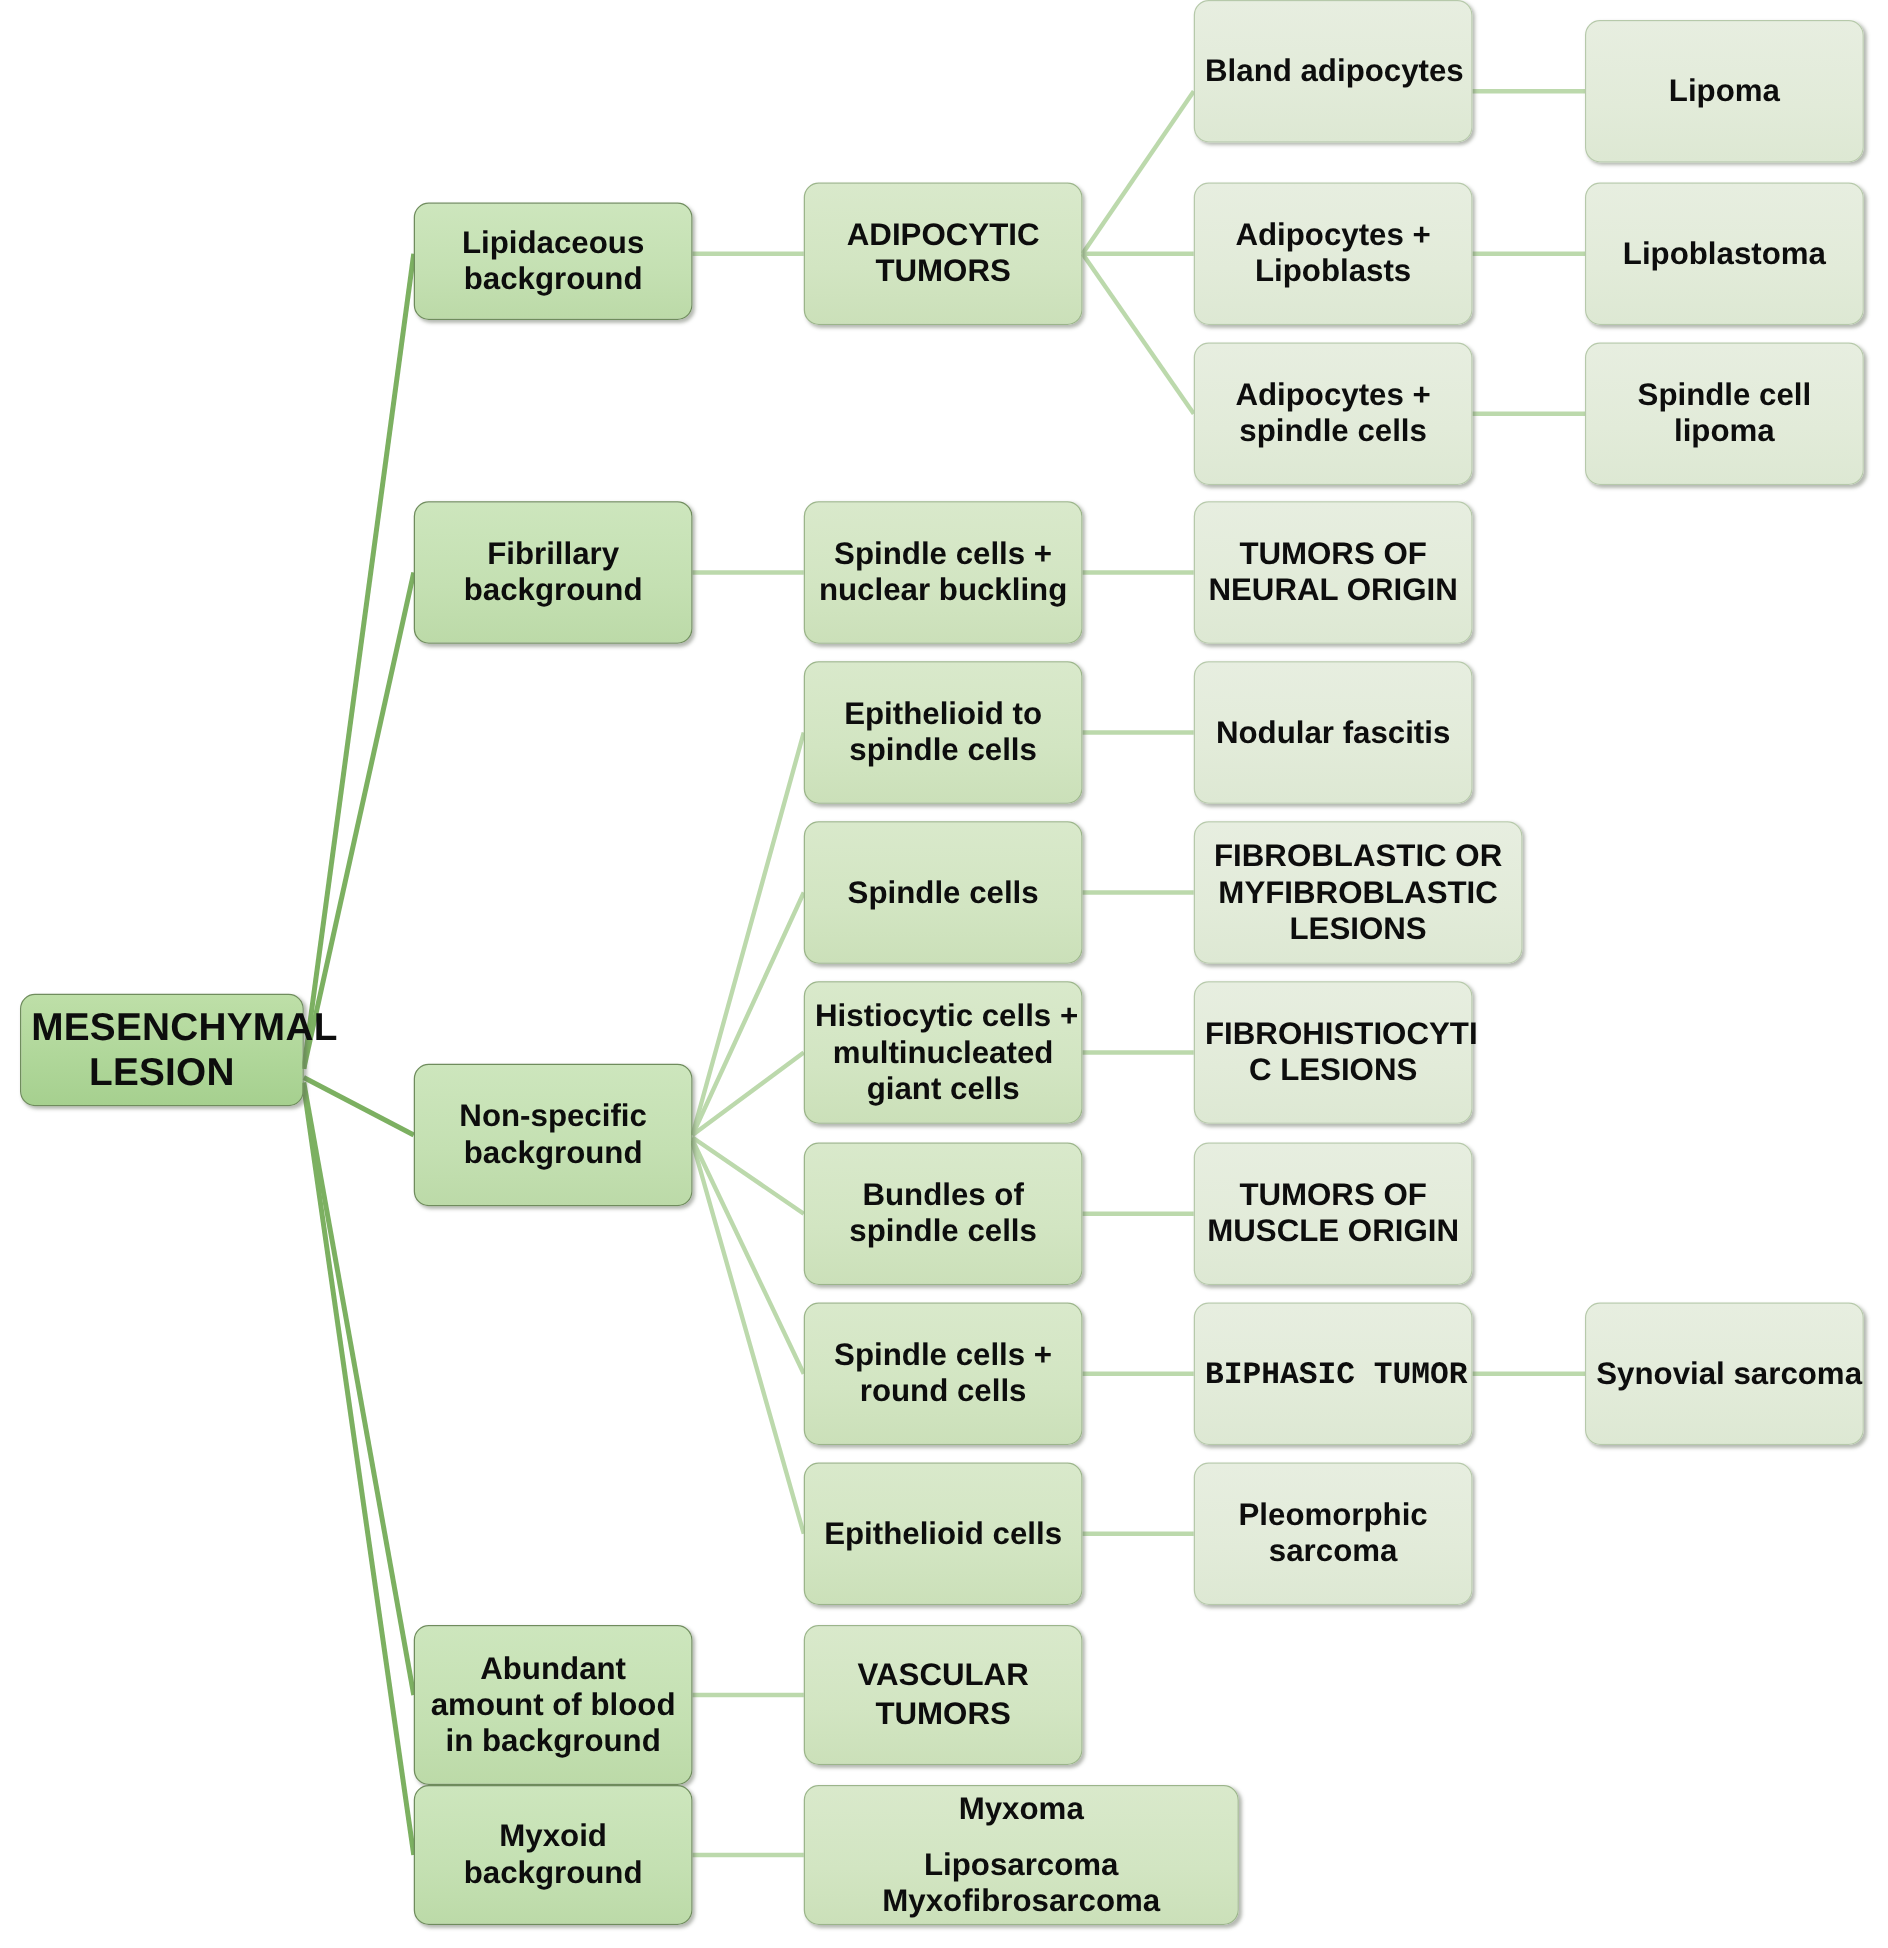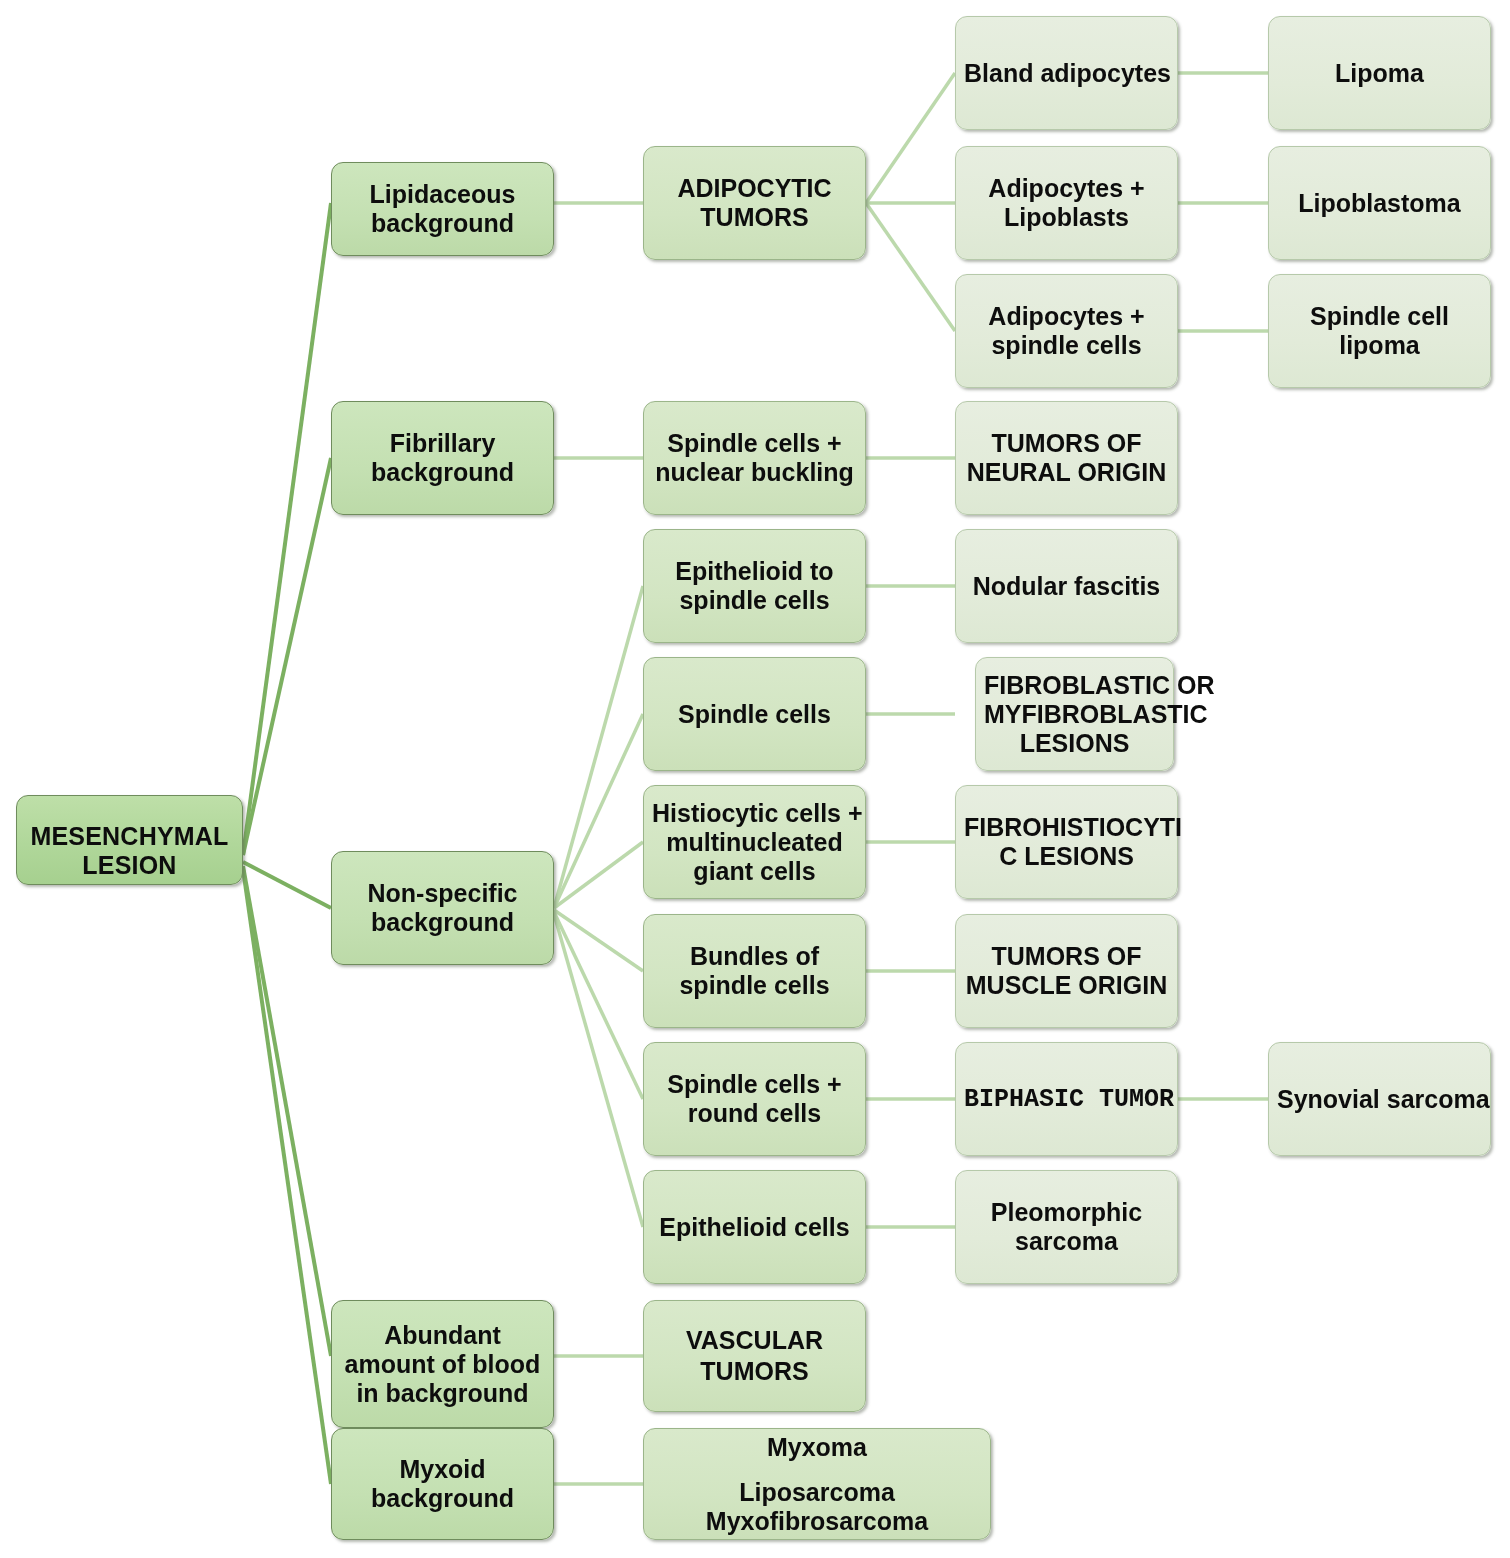--- a/index.html
+++ b/index.html
@@ -37,23 +37,22 @@
     color: #0d0d0d;
     line-height: 1.16;
     padding: 4px 8px;
     box-shadow: 2px 2px 3px rgba(90,100,85,0.45);
     z-index: 2;
   }
   
   .lvl-root {
     background: linear-gradient(to bottom, #bedfa8 0%, #b0d79a 55%, #a6d08f 100%);
     border: 1px solid #6f8c5d;
-    font-size: 25px;
+    font-size: 31px;
     letter-spacing: .2px;
-    align-items: flex-end;
   }
   
   .lvl-2 {
     background: linear-gradient(to bottom, #cde6bd 0%, #c4e0b2 60%, #bcdaa8 100%);
     border: 1px solid #6f8c5d;
     font-size: 25px;
   }
   
   .lvl-3 {
     background: linear-gradient(to bottom, #d9e9cb 0%, #d2e5c2 60%, #cbe0b9 100%);
@@ -240,21 +239,21 @@
   </div>
 
   <div class="node lvl-3" style="left:643px; top:1428px; width:348px; height:112px;">
     <span class="line-stack myxoid-list">
       <span class="ln">Myxoma</span>
       <span class="ln">Liposarcoma</span>
       <span class="ln">Myxofibrosarcoma</span>
     </span>
   </div>
 
-  <div class="node lvl-4" style="left:955px; top:16px; width:223px; height:114px;">
+  <div class="node lvl-4" style="left:955px; top:0; width:223px; height:114px;">
     <span class="line-stack">
       <span class="ln">Bland adipocytes</span>
     </span>
   </div>
 
   <div class="node lvl-4" style="left:955px; top:146px; width:223px; height:114px;">
     <span class="line-stack">
       <span class="ln">Adipocytes +</span>
       <span class="ln">Lipoblasts</span>
     </span>
@@ -273,21 +272,21 @@
       <span class="ln">NEURAL ORIGIN</span>
     </span>
   </div>
 
   <div class="node lvl-4" style="left:955px; top:529px; width:223px; height:114px;">
     <span class="line-stack">
       <span class="ln">Nodular fascitis</span>
     </span>
   </div>
 
-  <div class="node lvl-4" style="left:975px; top:657px; width:199px; height:114px;">
+  <div class="node lvl-4" style="left:955px; top:657px; width:263px; height:114px;">
     <span class="line-stack">
       <span class="ln">FIBROBLASTIC OR</span>
       <span class="ln">MYFIBROBLASTIC</span>
       <span class="ln">LESIONS</span>
     </span>
   </div>
 
   <div class="node lvl-4" style="left:955px; top:785px; width:223px; height:114px;">
     <span class="line-stack">
       <span class="ln">FIBROHISTIOCYTI</span>

